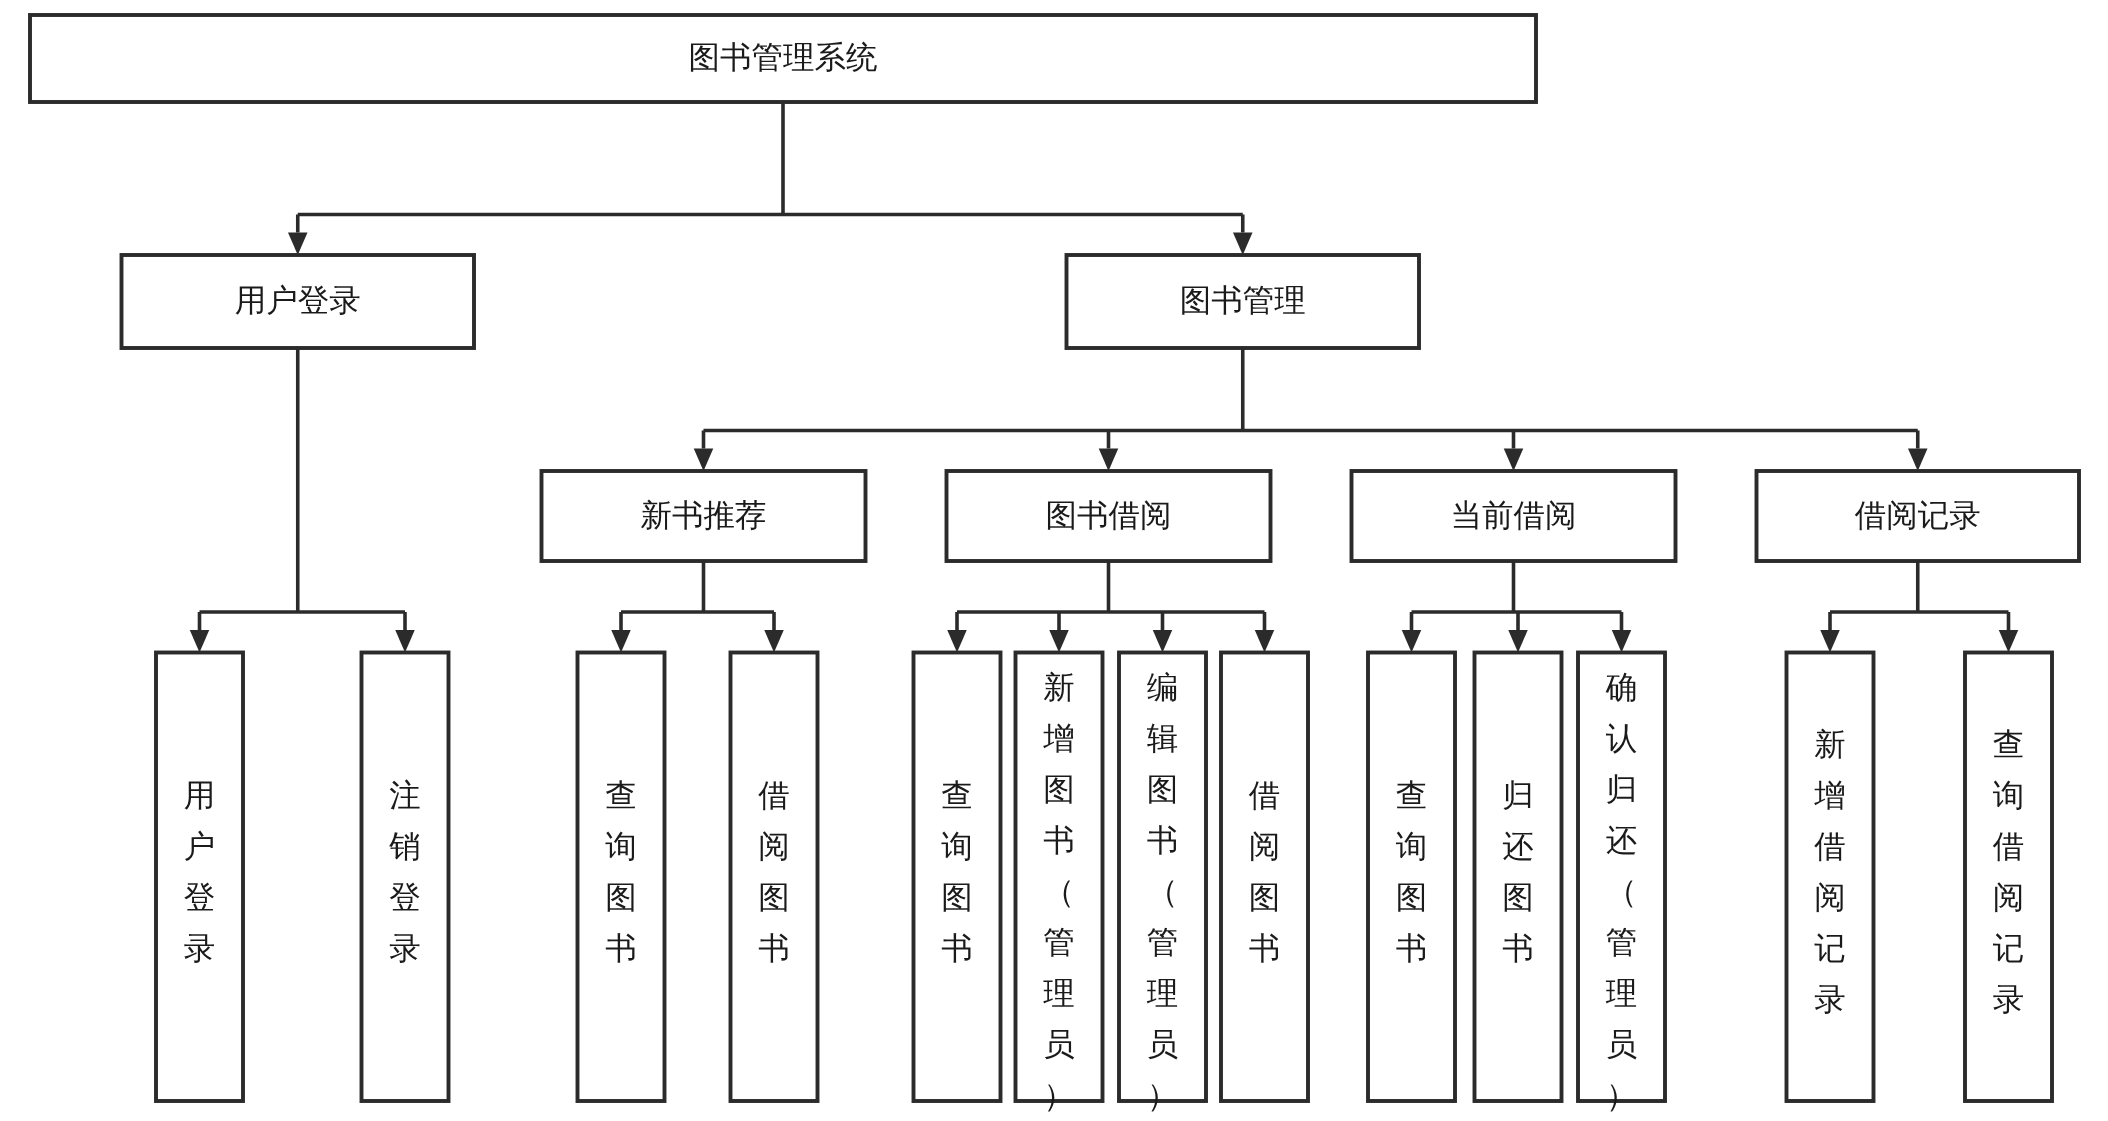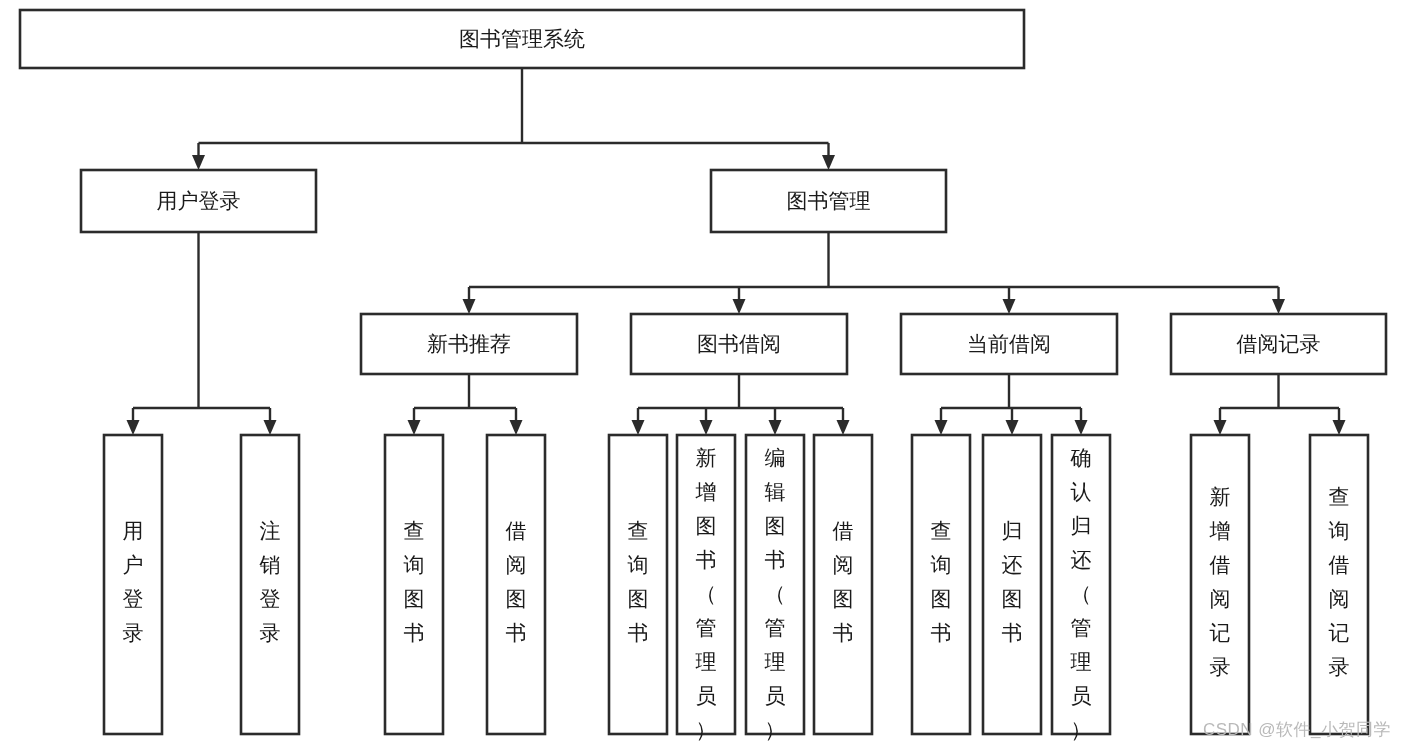--- a/index.html
+++ b/index.html
@@ -216,15 +216,14 @@
           <rect x="1191" y="435" width="58" height="299" class="box-rect"></rect>
           <text x="1220" y="503.5" class="node-label-vertical"><tspan x="1220" dy="0">新</tspan><tspan x="1220" dy="34">增</tspan><tspan x="1220" dy="34">借</tspan><tspan x="1220" dy="34">阅</tspan><tspan x="1220" dy="34">记</tspan><tspan x="1220" dy="34">录</tspan></text>
         </g>
         <g>
           <rect x="1310" y="435" width="58" height="299" class="box-rect"></rect>
           <text x="1339" y="503.5" class="node-label-vertical"><tspan x="1339" dy="0">查</tspan><tspan x="1339" dy="34">询</tspan><tspan x="1339" dy="34">借</tspan><tspan x="1339" dy="34">阅</tspan><tspan x="1339" dy="34">记</tspan><tspan x="1339" dy="34">录</tspan></text>
         </g>
       </g>
   </svg>
 
-  <div class="watermark">CSDN @软件_小贺同学</div>
 
 </div>
 
 </body></html>

